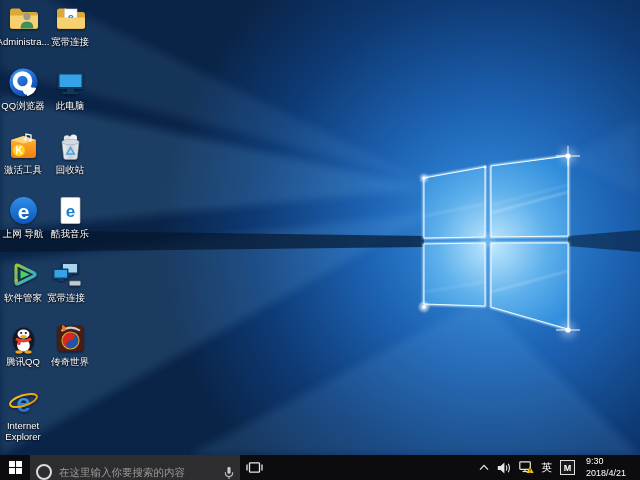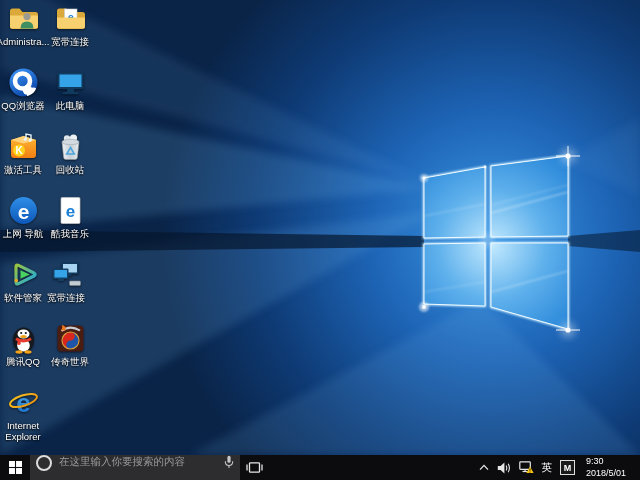--- a/index.html
+++ b/index.html
@@ -12,21 +12,21 @@
   .icon-cell{position:absolute;width:46px;height:62px;display:flex;flex-direction:column;
     align-items:center;cursor:default;}
   .icon-cell .ic{width:33px;height:33px;flex:0 0 auto;filter:drop-shadow(0 1px 1px rgba(0,0,0,.55));}
   .icon-label{margin-top:2px;font-size:9.5px;line-height:1.15;color:#fff;text-align:center;
     white-space:nowrap;text-shadow:0 1px 2px rgba(0,0,0,.95),0 0 2px rgba(0,0,0,.8);}
   .icon-label.wrap{white-space:normal;width:52px;}
   
   .taskbar{position:absolute;left:0;bottom:0;width:640px;height:25px;background:#0c0c0e;
     display:flex;align-items:stretch;z-index:5;}
   .start-button{width:30px;display:flex;align-items:center;justify-content:center;}
-  .search-box{width:198px;background:#2d2d2f;display:flex;align-items:flex-start;padding:0 6px;}
+  .search-box{width:198px;background:#2d2d2f;display:flex;align-items:flex-end;padding:0 6px;}
   .cortana-ring{width:12px;height:12px;border:2px solid #dcdcdc;border-radius:50%;flex:0 0 auto;}
   .search-placeholder{flex:1;margin-left:7px;font-size:10.5px;color:#9a9a9a;white-space:nowrap;
     overflow:hidden;}
   .mic{flex:0 0 auto;margin-left:4px;}
   .taskview-button{width:29px;display:flex;align-items:center;justify-content:center;}
   .tb-spacer{flex:1;}
   .tray{display:flex;align-items:center;gap:8px;padding-right:3px;}
   .tray-text{color:#fff;font-size:10.5px;}
   .ime-badge{width:13px;height:13px;border:1px solid #e0e0e0;color:#fff;font-size:9px;
     font-weight:bold;display:flex;align-items:center;justify-content:center;background:#1a1a1a;}
@@ -378,17 +378,17 @@
         <line x1="11" y1="7.6" x2="11" y2="9.8" stroke="#3a3000" stroke-width="1"></line>
         <circle cx="11" cy="11" r="0.6" fill="#3a3000"></circle>
       </svg>
 
       <span class="tray-text">英</span>
 
       <span class="ime-badge">M</span>
 
       <div class="clock">
         <span>9:30</span>
-        <span>2018/5/01</span>
+        <span>2018/4/21</span>
       </div>
     </div>
   </div>
 </div>
 
 </body></html>

